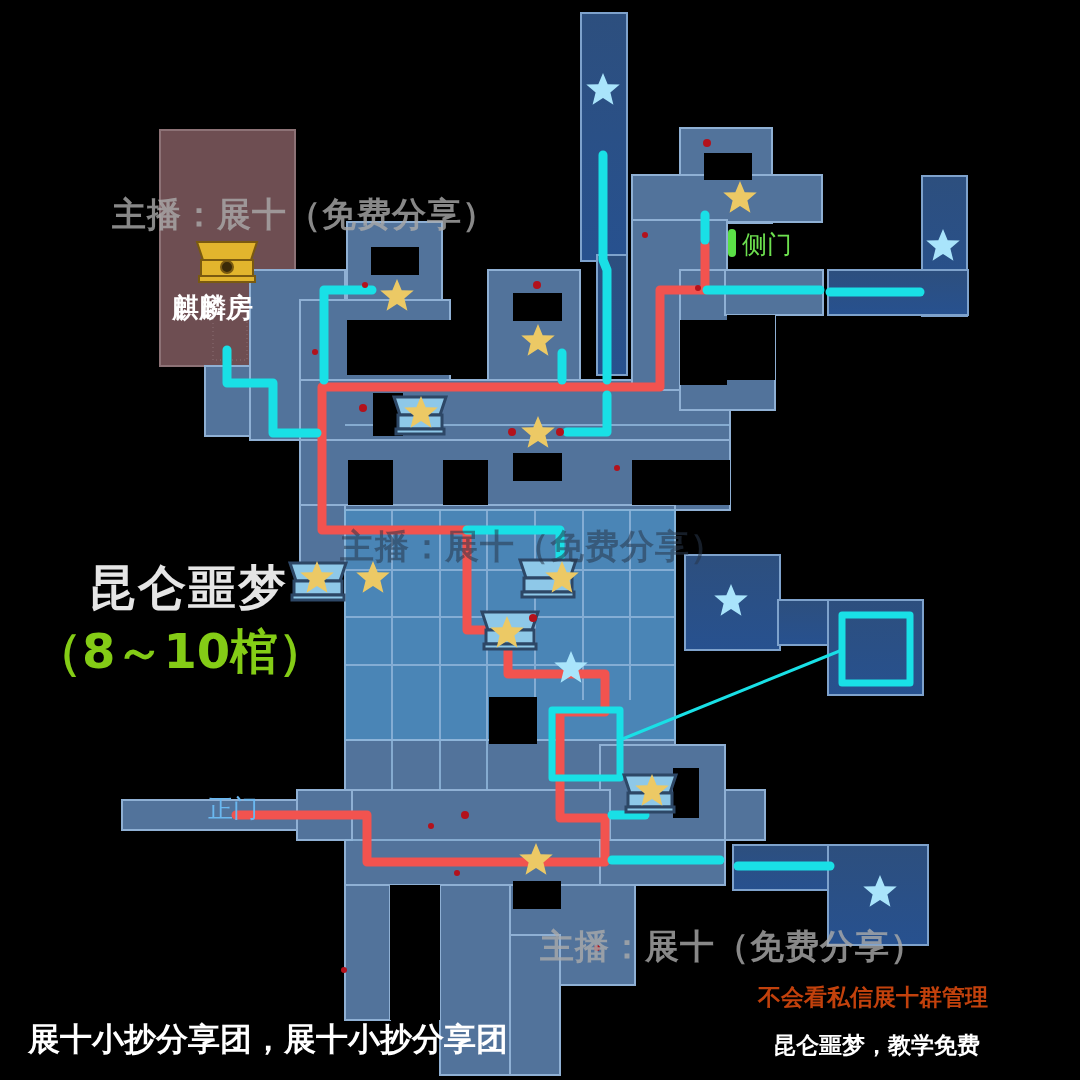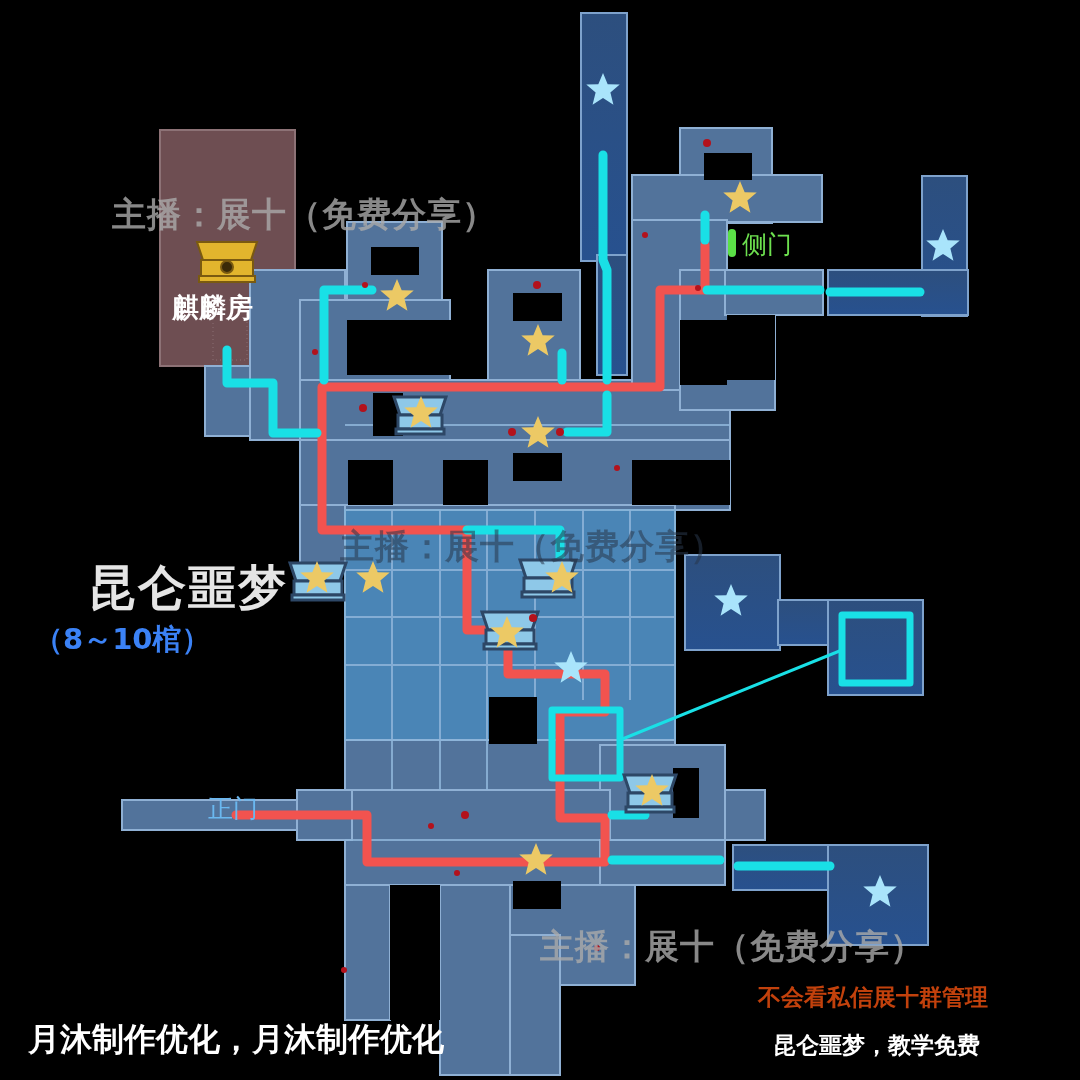--- a/index.html
+++ b/index.html
@@ -1,20 +1,20 @@
 <!DOCTYPE html>
 <html><head>
 <meta charset="utf-8">
 <style>
   html, body { margin:0; padding:0; background:#000; }
   body { width:1080px; height:1080px; position:relative; overflow:hidden; font-family:"DejaVu Sans", "Liberation Sans", sans-serif; }
   #map { position:absolute; left:0; top:0; width:1080px; height:1080px; }
   .lbl { position:absolute; white-space:nowrap; font-weight:bold; }
   .title { left:52px; top:556px; font-size:48px; color:#e5e5e5; letter-spacing:2px;margin-left:36px; }
-  .subtitle { left:34px; top:620px; font-size:29px; color:#3b82f6; }
+  .subtitle { left:34px; top:620px; font-size:48px; color:#84cc16; }
   .wm { font-size:34px; color:rgba(170,170,170,0.8); letter-spacing:1px;margin-top:22px; }
   .wm1 { left:112px; top:170px; }
   .wm2 { left:340px; top:502px; color:rgba(40,55,75,0.55); }
   .wm3 { left:540px; top:902px; }
   .room-name { left:172px; top:290px; font-size:27px; color:#fff; }
   .side-door { left:742px; top:228px; font-size:25px; color:#6de04f; font-weight:normal; }
   .side-door-bar { position:absolute; left:728px; top:229px; width:8px; height:28px; background:#5be047; border-radius:4px; }
   .main-door { left:208px; top:756px; font-size:25px; color:#6ab8f0; font-weight:normal;margin-top:36px; }
   .note1 { left:758px; top:982px; font-size:23px; color:#c2410c; }
   .note2 { left:773px; top:1030px; font-size:23px; color:#fff; }
@@ -235,13 +235,13 @@
 
 <div class="side-door-bar"></div>
 <div class="lbl side-door">侧门</div>
 <div class="lbl main-door">正门</div>
 
 <div class="lbl title">昆仑噩梦</div>
 <div class="lbl subtitle">（8～10棺）</div>
 
 <div class="lbl note1">不会看私信展十群管理</div>
 <div class="lbl note2">昆仑噩梦，教学免费</div>
-<div class="lbl credit">月沐制作优化，月沐制作优化</div>
+<div class="lbl credit">展十小抄分享团，展十小抄分享团</div>
 
 </body></html>

